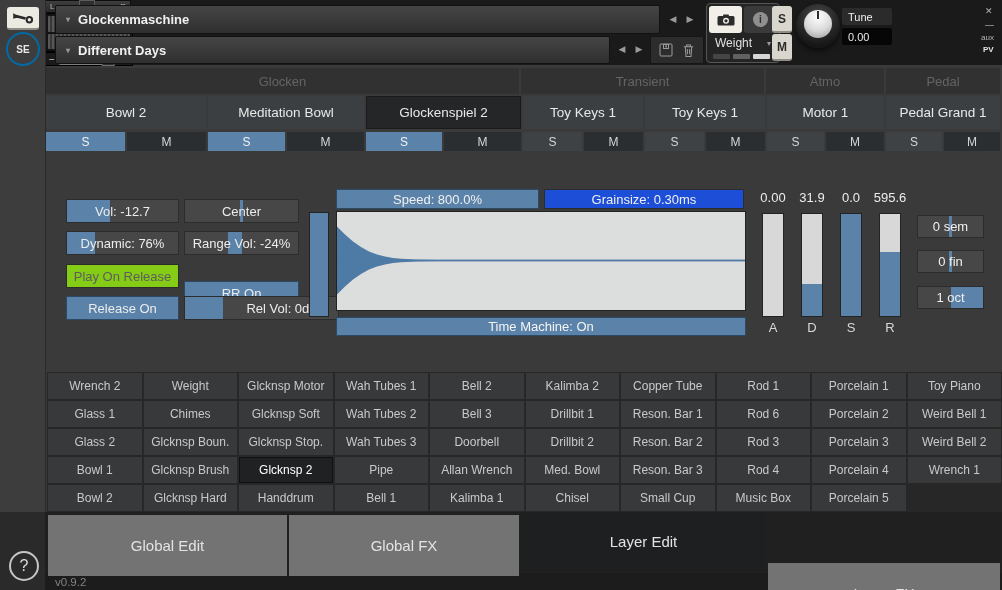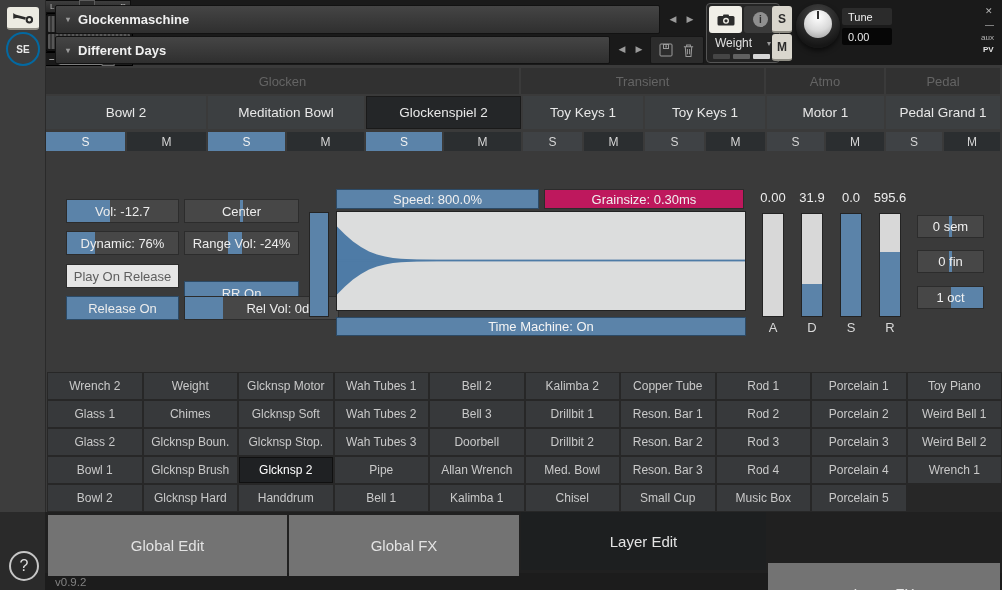--- a/index.html
+++ b/index.html
@@ -222,29 +222,29 @@
       <div class="sm-btn sm-m abs" style="left: 826px; width: 58px;">M</div>
       <div class="layer-tab abs" style="left: 886px; width: 114px;">Pedal Grand 1</div>
       <div class="sm-btn sm-s abs" style="left: 886px; width: 56px;">S</div>
       <div class="sm-btn sm-m abs" style="left: 944px; width: 56px;">M</div>
     </div>
   <div id="controls-zone">
       <div class="ctrl-btn abs" style="left: 67px; top: 200px; width: 111px; background: linear-gradient(90deg, rgb(91, 131, 169) 39%, rgb(71, 71, 71) 39%);">Vol: -12.7</div>
       <div class="ctrl-btn abs" style="left: 185px; top: 200px; width: 113px; background: linear-gradient(90deg, rgb(71, 71, 71) 48.5%, rgb(91, 131, 169) 48.5%, rgb(91, 131, 169) 51.5%, rgb(71, 71, 71) 51.5%);">Center</div>
       <div class="ctrl-btn abs" style="left: 67px; top: 232px; width: 111px; background: linear-gradient(90deg, rgb(91, 131, 169) 25%, rgb(71, 71, 71) 25%);">Dynamic: 76%</div>
       <div class="ctrl-btn abs" style="left: 185px; top: 232px; width: 113px; background: linear-gradient(90deg, rgb(71, 71, 71) 38%, rgb(91, 131, 169) 38%, rgb(91, 131, 169) 50%, rgb(71, 71, 71) 50%);">Range Vol: -24%</div>
-      <div class="ctrl-btn abs dim" style="left: 67px; top: 265px; width: 111px; background: #e5e5e5;">Play On Release</div>
+      <div class="ctrl-btn abs dim" style="left: 67px; top: 265px; width: 111px; background: #84cc16;">Play On Release</div>
       <div class="ctrl-btn abs" style="left: 185px; top: 282px; width: 113px; background: rgb(91, 131, 169); box-shadow: rgb(44, 74, 102) 0px 0px 0px 1px; text-align: right;">RR On</div>
       <div class="ctrl-btn abs" style="left: 67px; top: 297px; width: 111px; background: rgb(91, 131, 169); box-shadow: rgb(44, 74, 102) 0px 0px 0px 1px;">Release On</div>
       <div class="ctrl-btn abs" style="left: 185px; top: 297px; width: 113px; background: linear-gradient(90deg, rgb(91, 131, 169) 25%, rgb(71, 71, 71) 25%); padding-left: 40px;">Rel Vol: 0db</div>
     </div>
 
   <div id="vslider" class="abs"></div>
   <div class="wf-head abs" style="left:337px;width:201px;background:#5b83a9;box-shadow:0 0 0 1px #2c4a66;">Speed: 800.0%</div>
-  <div class="wf-head abs" style="left:545px;width:198px;background:#be185d;box-shadow:0 0 0 1px #2c2c2c;">Grainsize:  0.30ms</div>
+  <div class="wf-head abs" style="left:545px;width:198px;background:#1d4ed8;box-shadow:0 0 0 1px #2c2c2c;">Grainsize:  0.30ms</div>
   <div id="waveform" class="abs">
     <svg width="408" height="98" viewBox="0 0 408 98">
       <polygon fill="#4e7ba6" points="0,14.5 8,22.5 16,29.5 24,35 32,39.5 40,42.5 48,44.5 56,45.9 64,46.7 80,47.4 100,47.7 408,47.7 408,49.3 100,49.3 80,49.6 64,50.3 56,51.1 48,52.5 40,54.5 32,57.5 24,62 16,67.5 8,74.5 0,82.5"></polygon>
       <rect x="0" y="47.8" width="408" height="1.4" fill="#4e7ba6"></rect>
     </svg>
   </div>
   <div id="time-machine" class="abs">Time Machine: On</div>
 
   <div id="adsr-zone">
       <div class="adsr-val abs" style="left: 751px;">0.00</div>
@@ -285,21 +285,21 @@
       <div class="cell">Rod 1</div>
       <div class="cell">Porcelain 1</div>
       <div class="cell">Toy Piano</div>
       <div class="cell">Glass 1</div>
       <div class="cell">Chimes</div>
       <div class="cell">Glcknsp Soft</div>
       <div class="cell">Wah Tubes 2</div>
       <div class="cell">Bell 3</div>
       <div class="cell">Drillbit 1</div>
       <div class="cell">Reson. Bar 1</div>
-      <div class="cell">Rod 2</div>
+      <div class="cell">Rod 6</div>
       <div class="cell">Porcelain 2</div>
       <div class="cell">Weird Bell 1</div>
       <div class="cell">Glass 2</div>
       <div class="cell">Glcknsp Boun.</div>
       <div class="cell">Glcknsp Stop.</div>
       <div class="cell">Wah Tubes 3</div>
       <div class="cell">Doorbell</div>
       <div class="cell">Drillbit 2</div>
       <div class="cell">Reson. Bar 2</div>
       <div class="cell">Rod 3</div>

